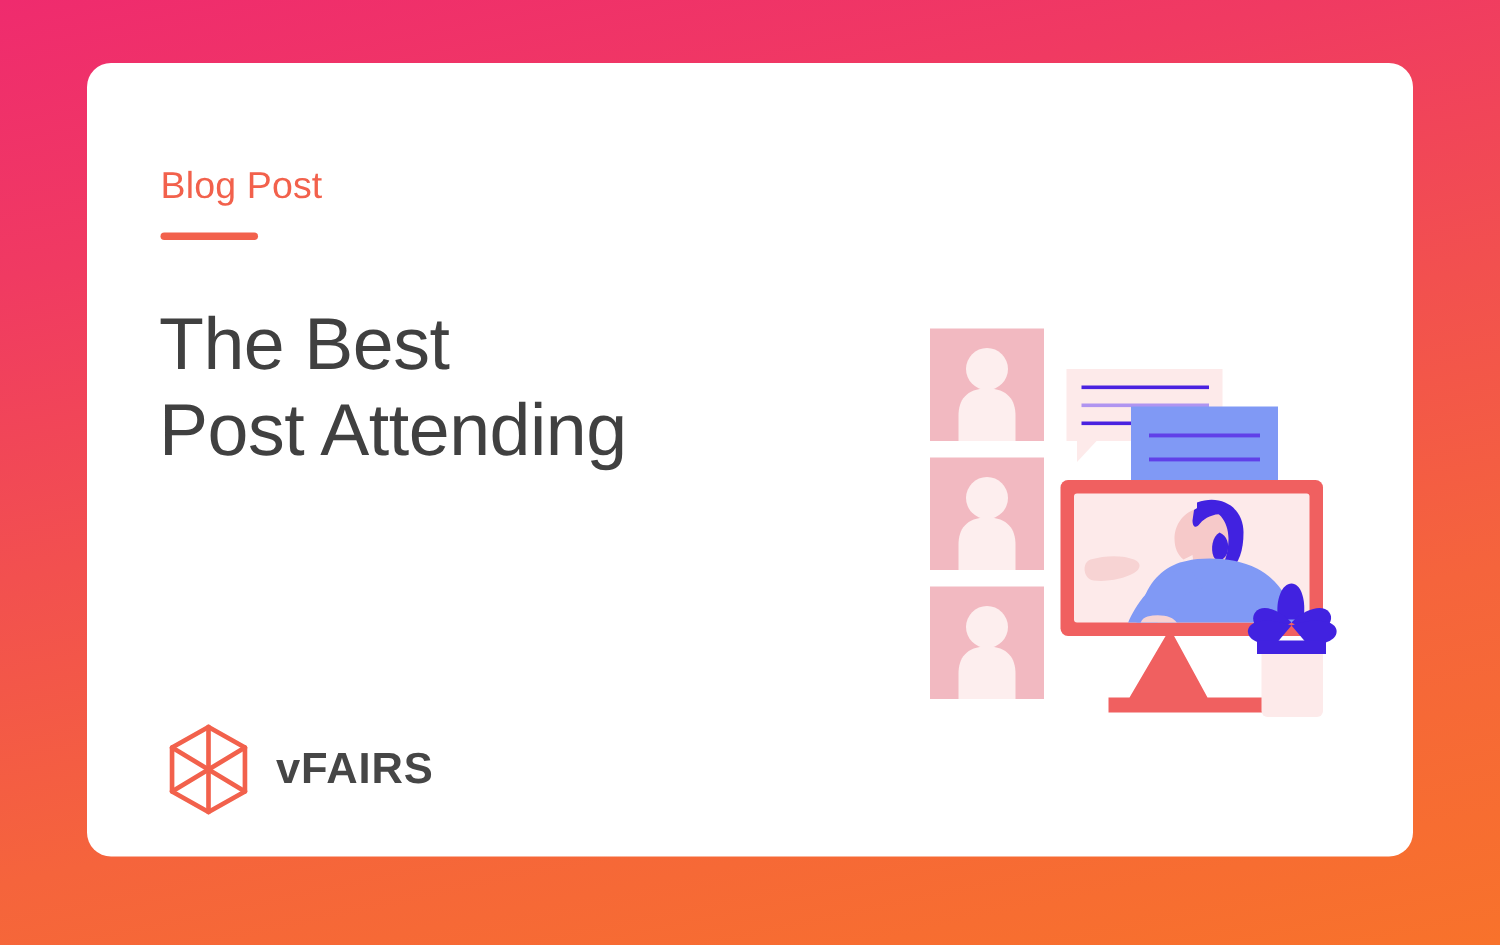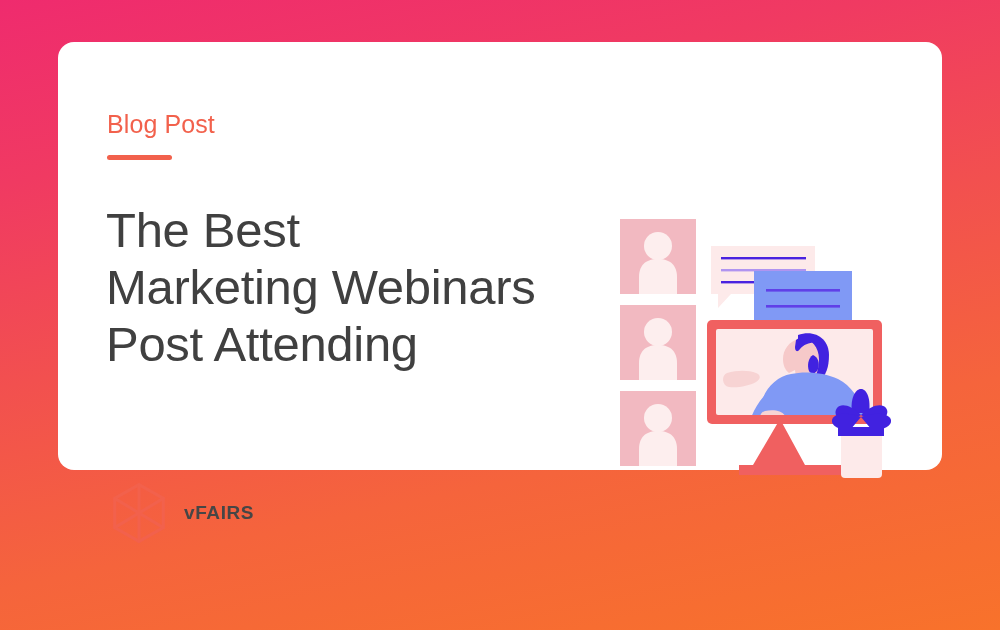--- a/index.html
+++ b/index.html
@@ -7,21 +7,21 @@
   body {
     font-family: "Liberation Sans", sans-serif;
     background: linear-gradient(168deg, #ef2b6e 0%, #f03a62 22%, #f2504f 46%, #f5643c 70%, #f8722b 100%);
     position:relative;
   }
 
   
   #card {
     position:absolute;
     left:58px; top:42px;
-    width:884px; height:428px;
+    width:884px; height:529px;
     background:#ffffff;
     border-radius:16px;
   }
 
   
   #eyebrow-block { position:absolute; left:49px; top:70px; }
   #eyebrow {
     font-size:25px; color:#f2614c; letter-spacing:0.1px;
     font-weight:400; line-height:1;
   }
@@ -37,41 +37,40 @@
   }
   #headline .hl { display:block; white-space:nowrap; }
 
   
   #logo-block {
     position:absolute; left:53px; top:440px;
     display:flex; align-items:center; gap:17px;
   }
   #logo-mark { width:56px; height:62px; display:block; }
   #logo-word {
-    font-size:19px; font-weight:700; color:#464646;
+    font-size:29px; font-weight:700; color:#464646;
     letter-spacing:0.6px;
   }
 
   
   #illustration { position:absolute; left:497px; top:123px; width:350px; height:320px; }
   #illustration svg { display:block; width:350px; height:320px; }
 </style>
 </head>
 <body>
 
 <div id="card">
 
   <div id="eyebrow-block">
     <div id="eyebrow">Blog Post</div>
     <div id="eyebrow-rule"></div>
   </div>
 
   <h1 id="headline">
     <span class="hl">The Best</span>
-    <span class="hl">Marketing Webinars</span>
     <span class="hl">Post Attending</span>
   </h1>
 
   <div id="logo-block">
     <span>
       <svg id="logo-mark" viewBox="0 0 56 62" aria-hidden="true">
         <g fill="none" stroke="#f2614c" stroke-width="3.1" stroke-linejoin="round" stroke-linecap="round">
           <path d="M28 2.6 L52.3 16.4 L52.3 45.6 L28 59.4 L3.7 45.6 L3.7 16.4 Z"></path>
           <path d="M28 2.6 L28 59.4"></path>
           <path d="M3.7 16.4 L52.3 45.6"></path>

